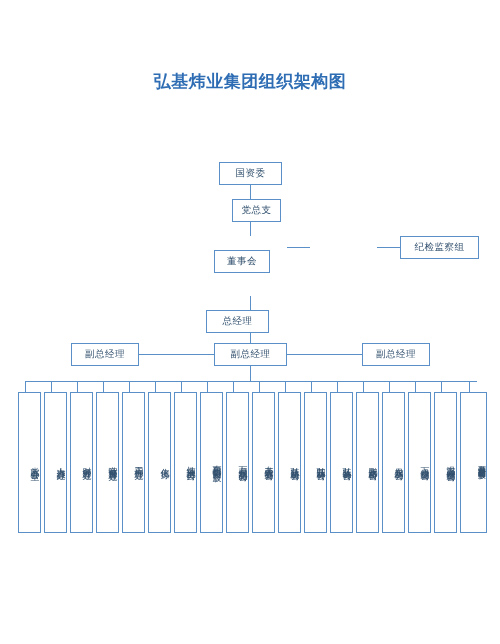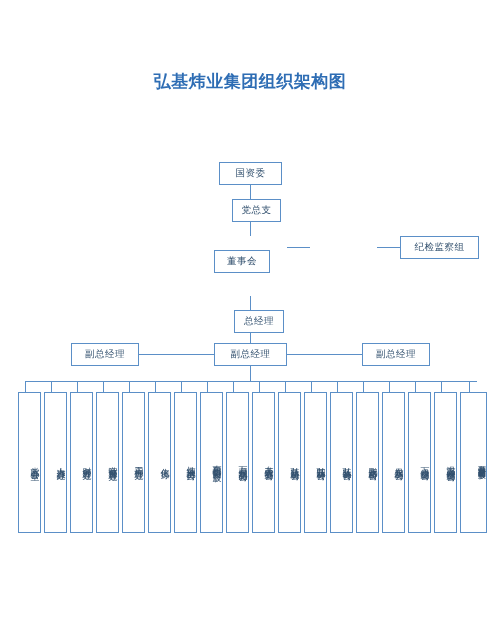--- a/index.html
+++ b/index.html
@@ -132,21 +132,21 @@
   <div class="node h" style="left:219px; top:162px; width:63px;">国资委</div>
 
   <div class="node h" style="left:232px; top:199px; width:49px;">党总支</div>
 
   <div class="node h" style="left:214px; top:237px; width:56px;margin-top:13px;">董事会</div>
 
 
   <div class="node h" style="left:400px; top:236px; width:79px;">纪检监察组</div>
 
 
-  <div class="node h" style="left:234px; top:310px; width:50px;">总经理</div>
+  <div class="node h" style="left:206px; top:310px; width:63px;">总经理</div>
 
   <div class="node h" style="left:71px; top:343px; width:68px;">副总经理</div>
 
   <div class="node h" style="left:214px; top:343px; width:73px;">副总经理</div>
 
   <div class="node h" style="left:362px; top:343px; width:68px;">副总经理</div>
 
   <div class="node v" style="left:18px;  top:392px; width:23px; height:141px;">党政办公室</div>
 
   <div class="node v" style="left:44px;  top:392px; width:23px; height:141px;">人力资源处</div>

